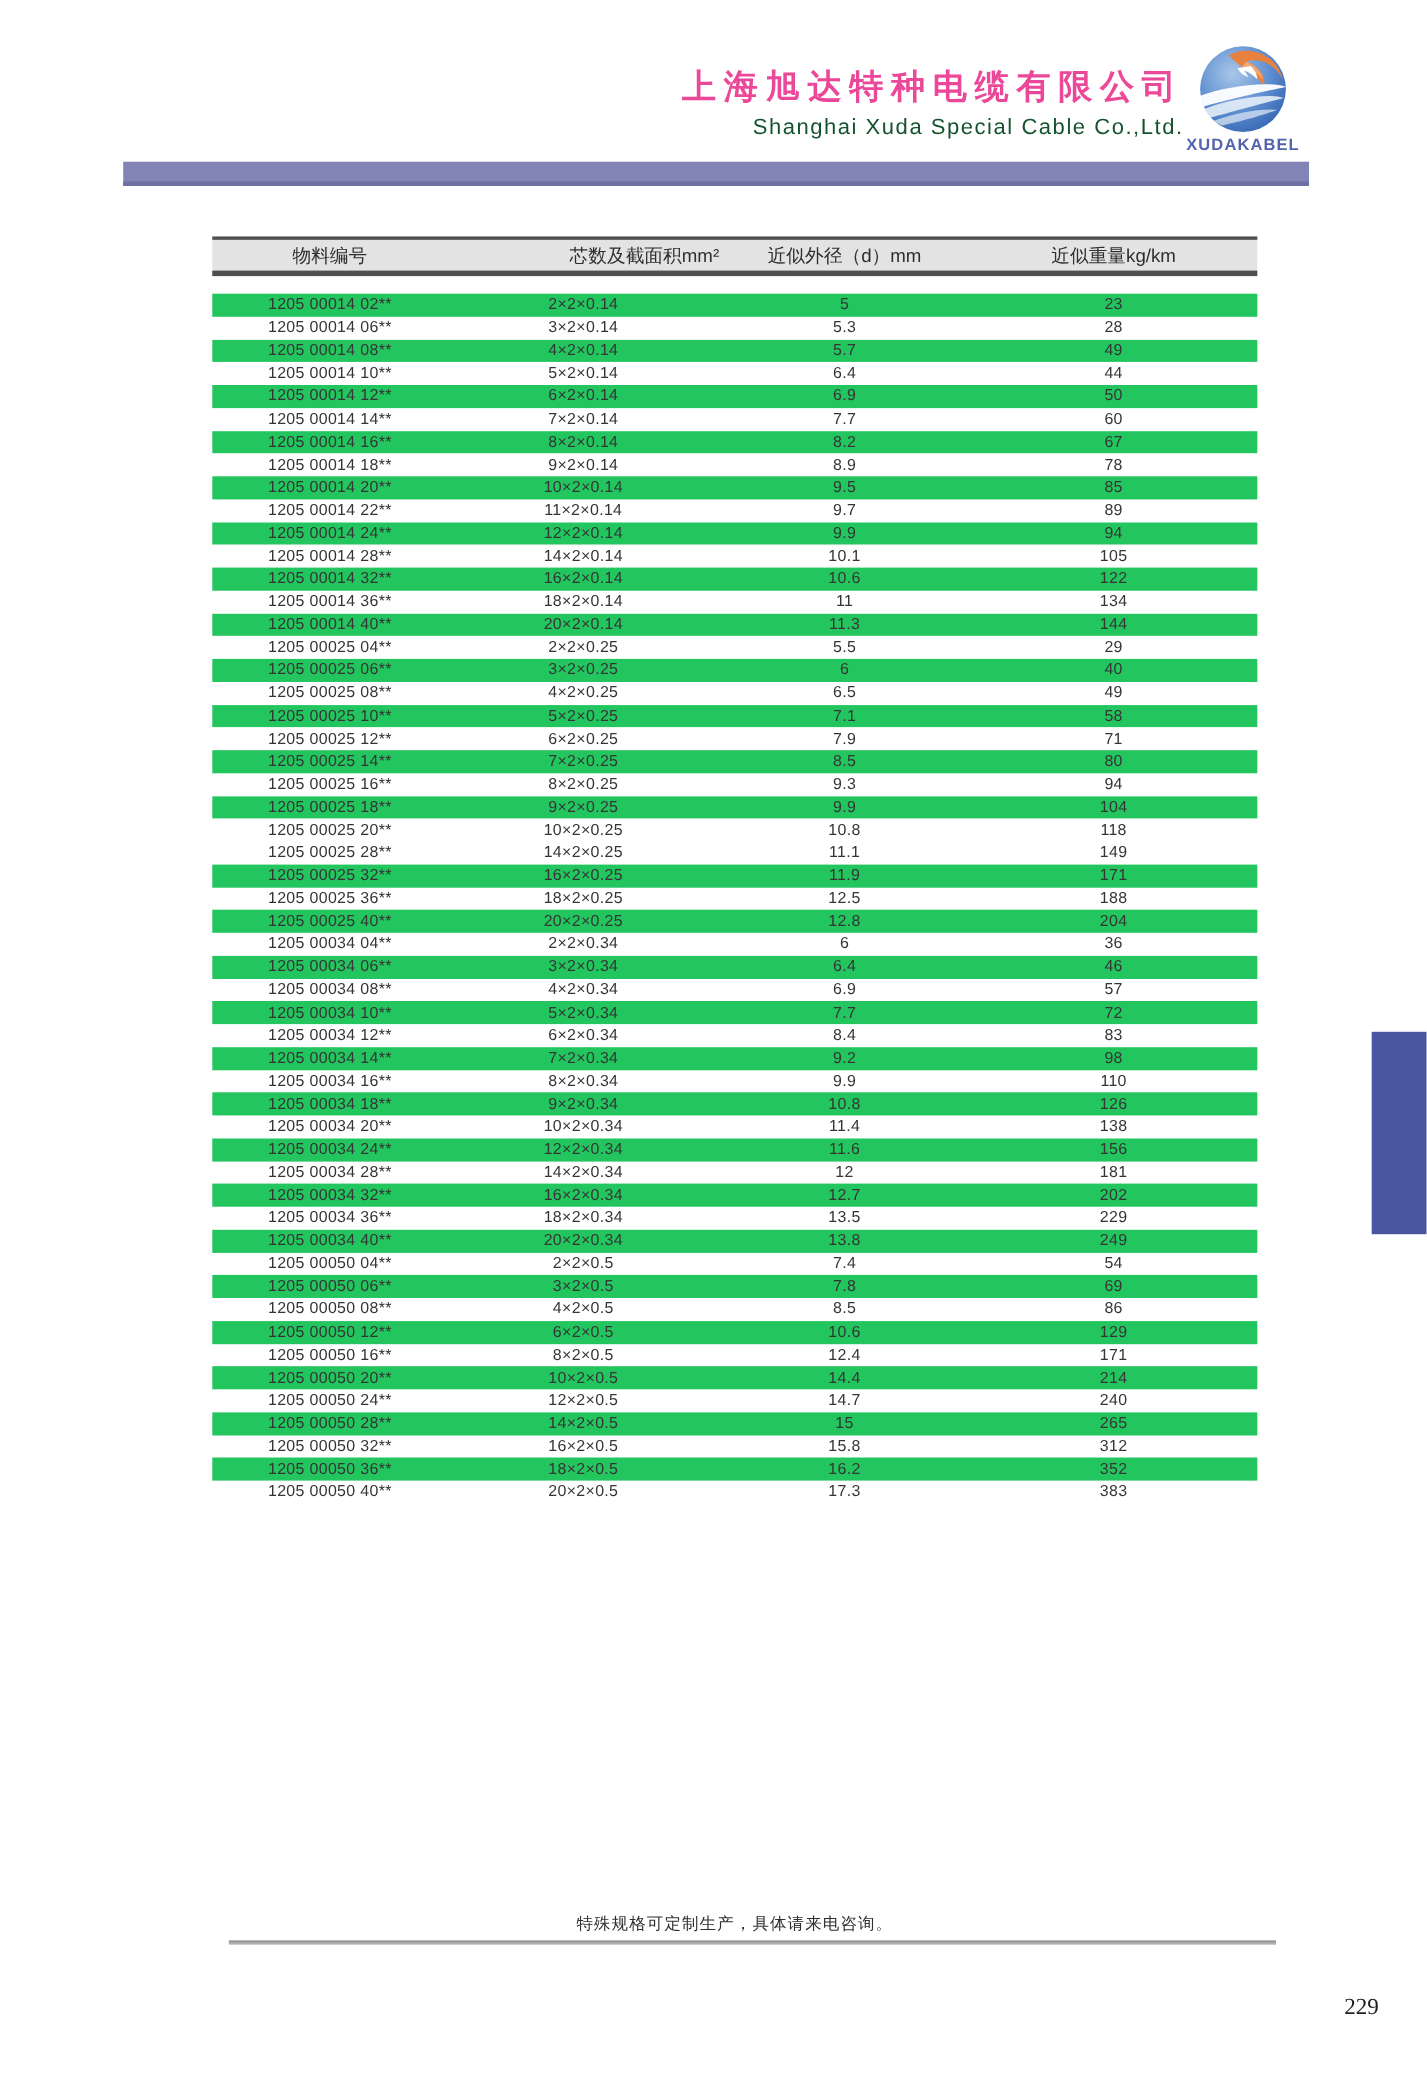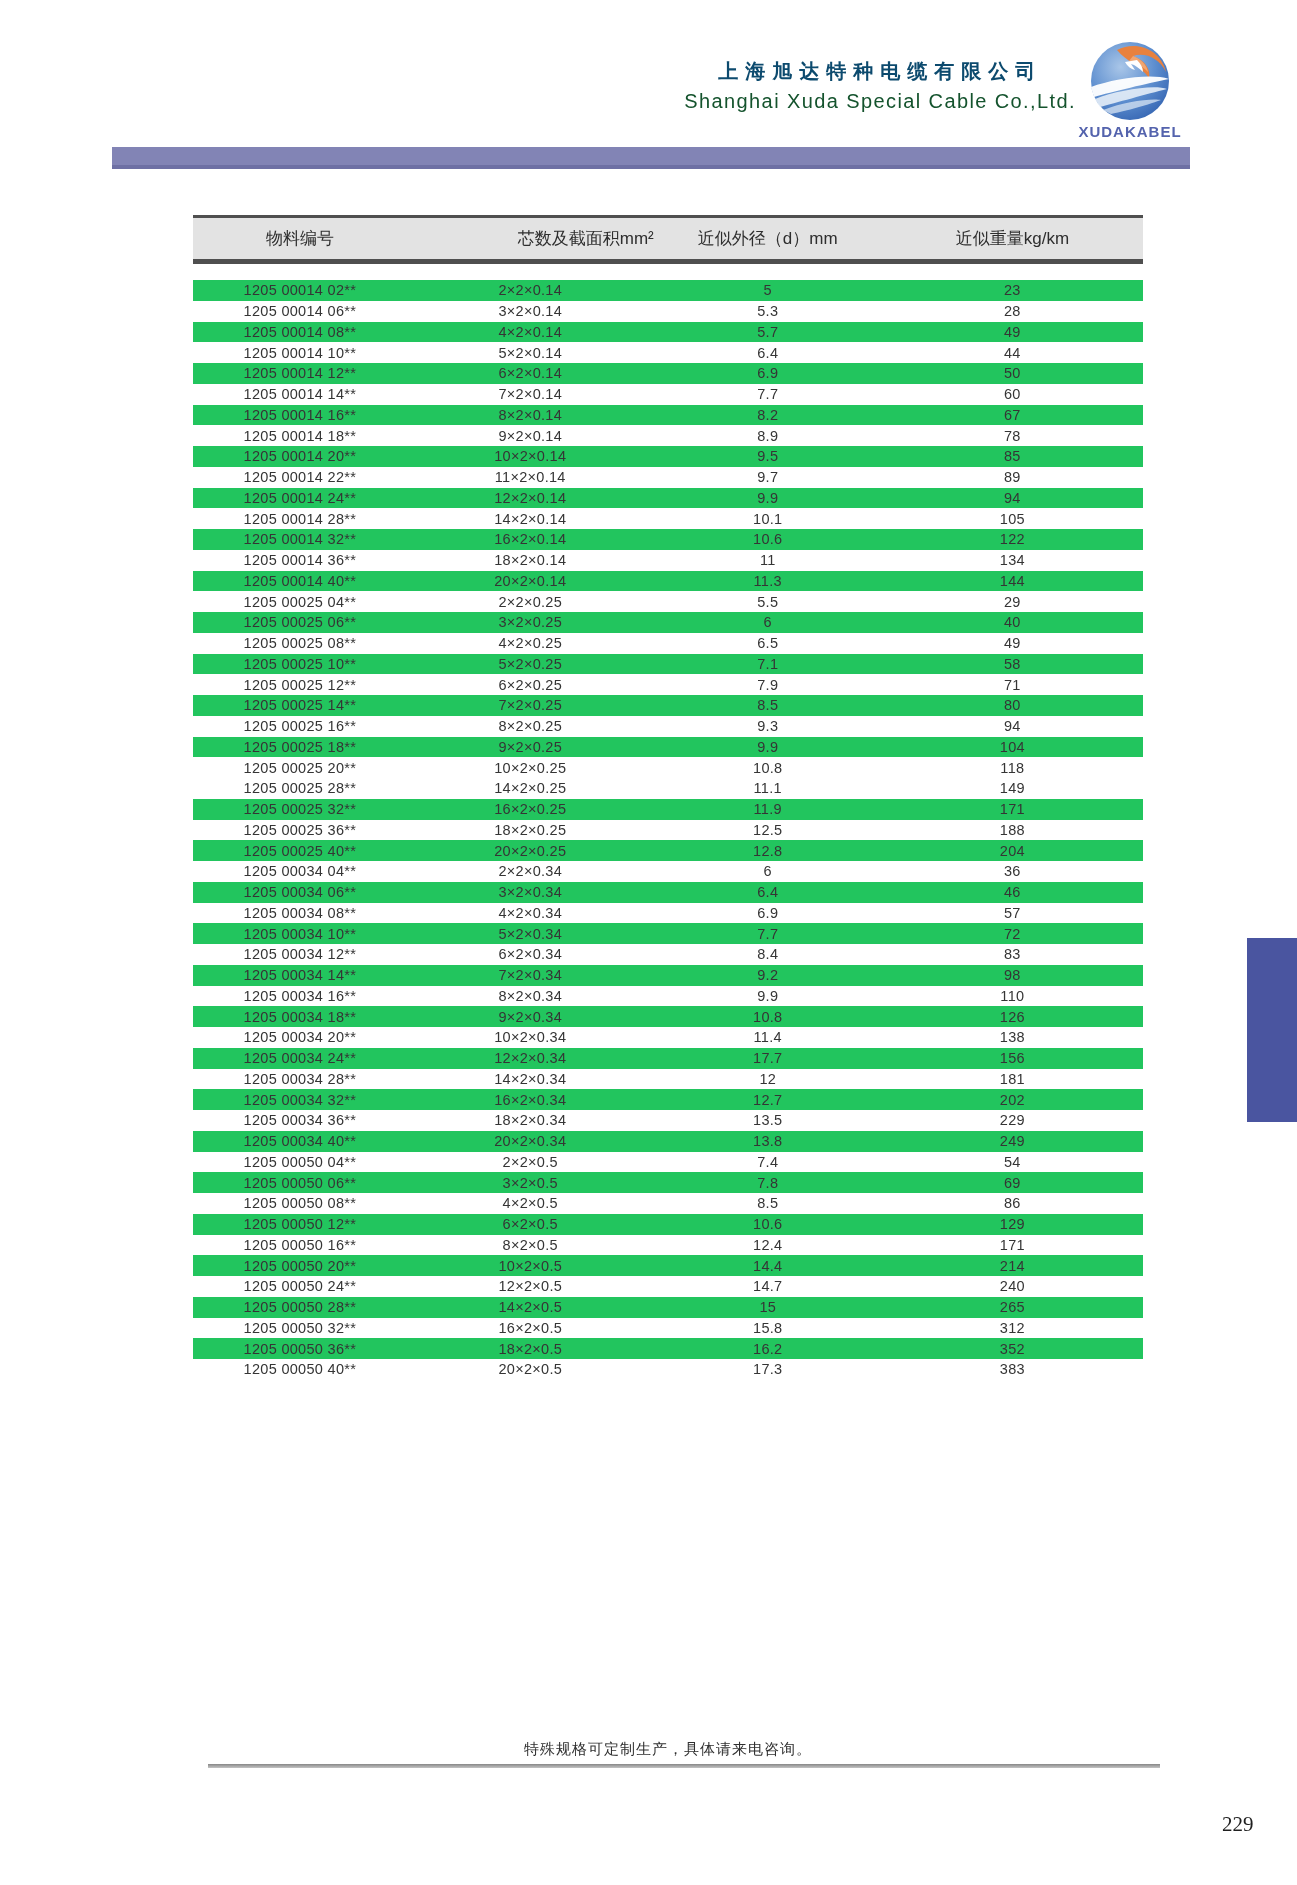--- a/index.html
+++ b/index.html
@@ -7,22 +7,22 @@
   body {
     position:relative;
     width:1297px; height:1885px;
     font-family:"Liberation Sans", sans-serif;
     overflow:hidden;
   }
 
   
   .company-block { position:absolute; top:58px; right:221px; text-align:right; }
   .company-zh {
-    font-size:20px; font-weight:bold; color:#0c4a6e;
-    letter-spacing:7px; white-space:nowrap;text-align:center;
+    font-size:31px; font-weight:bold; color:#ec4899;
+    letter-spacing:7px; white-space:nowrap;
   }
   .company-en {
     font-size:20px; color:#14532d; letter-spacing:1.4px;
     margin-top:5px; white-space:nowrap;
   }
   .logo-block { position:absolute; left:1076px; top:40px; width:108px; text-align:center; }
   .logo-globe { display:block; margin:0 auto; }
   .logo-wordmark {
     font-size:15px; font-weight:bold; color:#5463ad;
     letter-spacing:1px; margin-top:1px; white-space:nowrap;
@@ -30,21 +30,21 @@
 
   
   .band {
     position:absolute; left:112px; top:147px; width:1078px; height:22px;
     background:#8284b5; border-bottom:4px solid #6e70a4;
   }
 
   
   .spec-table { position:absolute; left:193px; top:215px; width:950px; }
   .thead {
-    display:flex; align-items:center; height:49px;
+    display:flex; align-items:center; height:36px;
     background:#e3e3e3;
     border-top:3px solid #4f4f4f;
     border-bottom:5px solid #4f4f4f;
   }
   .th { font-size:17px; color:#2e2e2e; text-align:center; }
   .c0 { width:22.5%; }
   .c1 { width:26%;text-align:right; }
   .c2 { width:24%; }
   .c3 { width:27.5%; }
   .tbody { margin-top:16px; }
@@ -331,21 +331,21 @@
       </div>
       <div class="row">
         <div class="cell c0">1205 00034 20**</div>
         <div class="cell c1">10×2×0.34</div>
         <div class="cell c2">11.4</div>
         <div class="cell c3">138</div>
       </div>
       <div class="row odd">
         <div class="cell c0">1205 00034 24**</div>
         <div class="cell c1">12×2×0.34</div>
-        <div class="cell c2">17.7</div>
+        <div class="cell c2">11.6</div>
         <div class="cell c3">156</div>
       </div>
       <div class="row">
         <div class="cell c0">1205 00034 28**</div>
         <div class="cell c1">14×2×0.34</div>
         <div class="cell c2">12</div>
         <div class="cell c3">181</div>
       </div>
       <div class="row odd">
         <div class="cell c0">1205 00034 32**</div>

